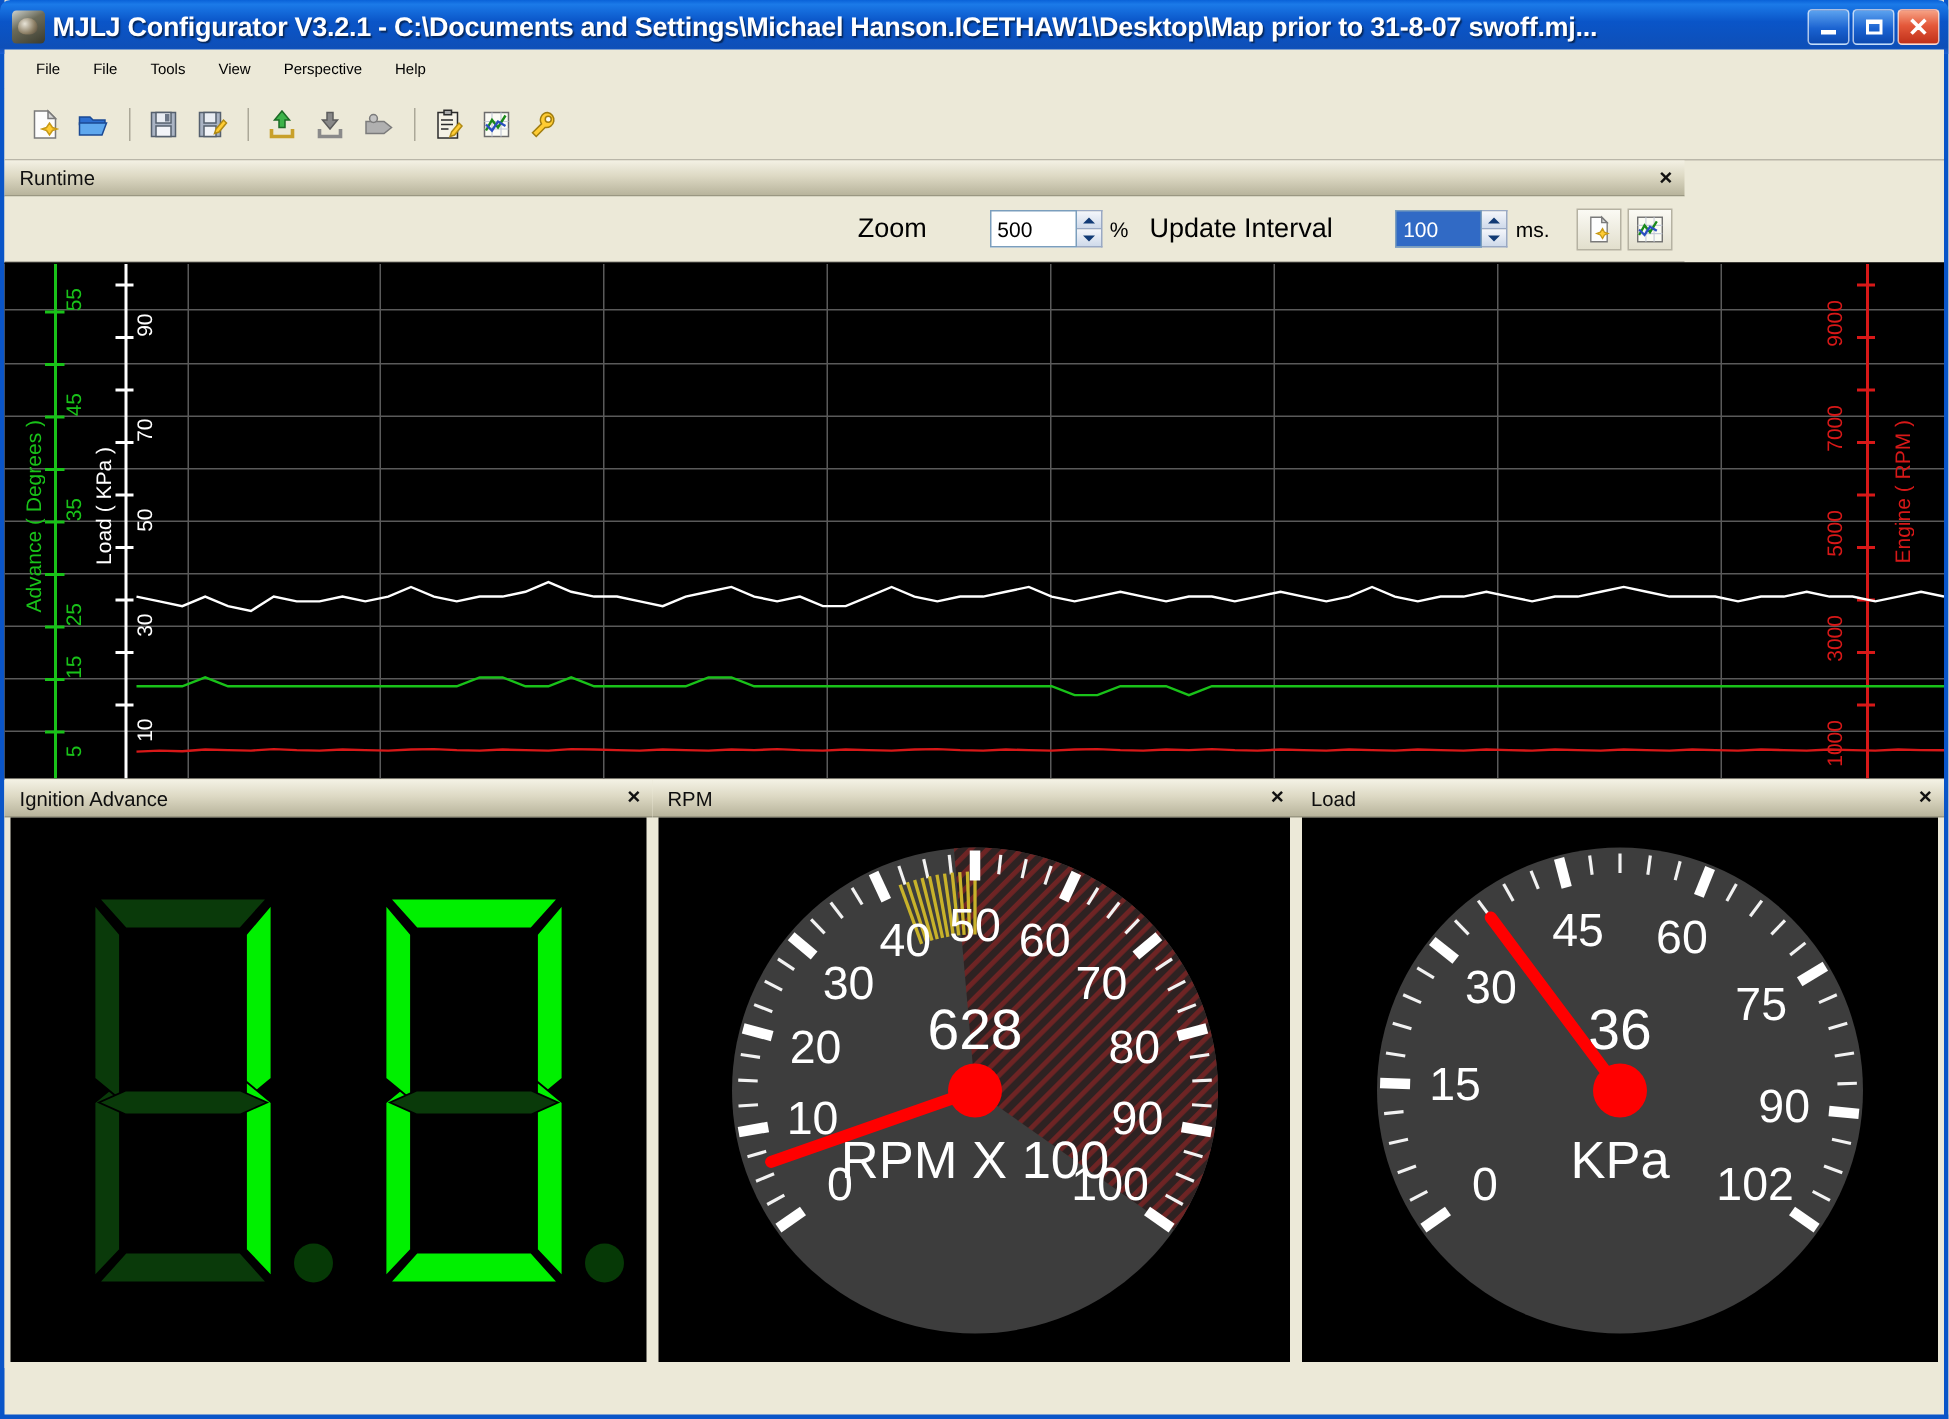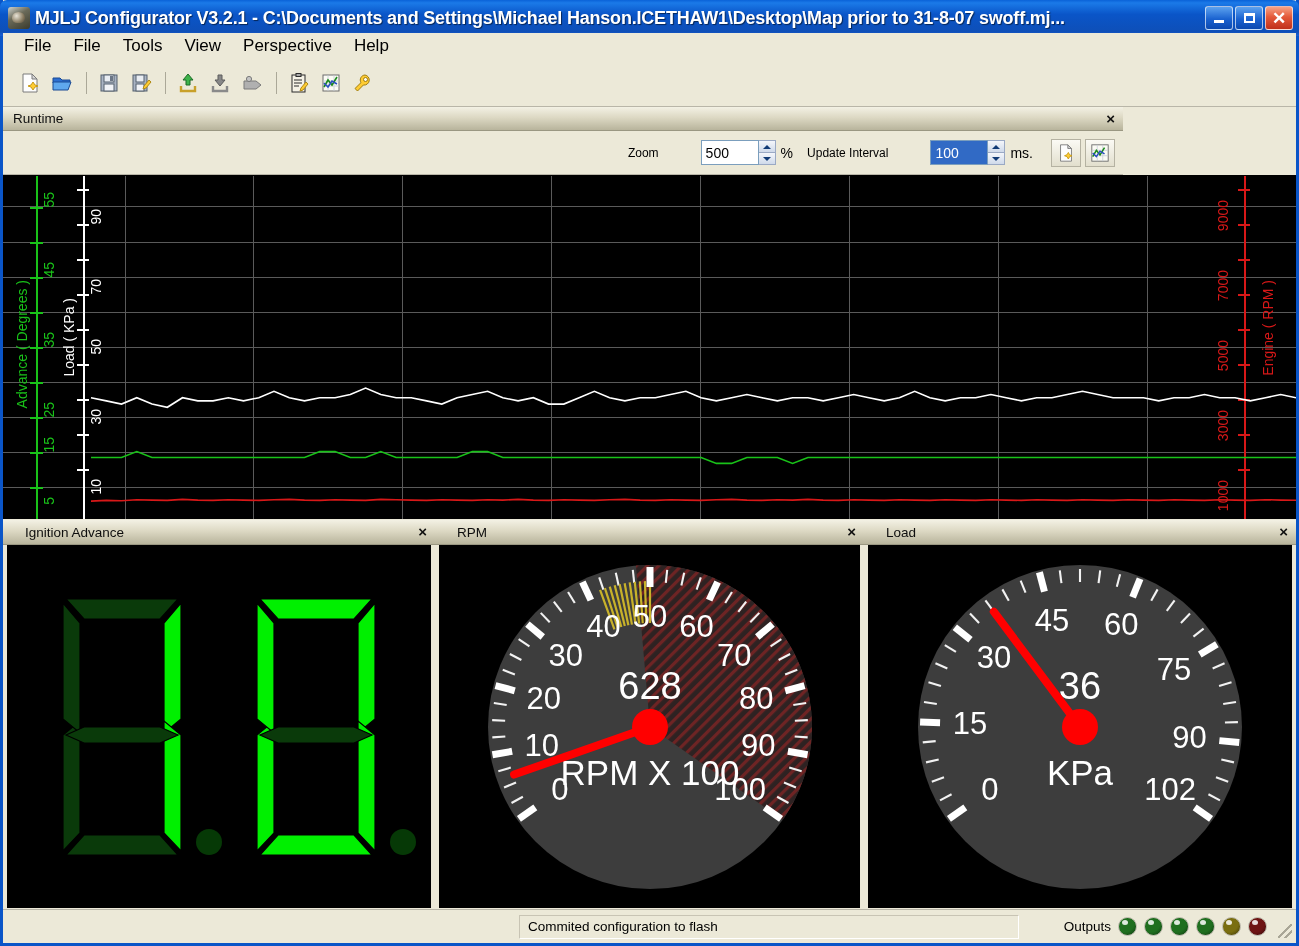--- a/index.html
+++ b/index.html
@@ -34,42 +34,42 @@
   .tb-min { background:linear-gradient(180deg,#5ca2ef,#1a62d0 55%,#0b49b0); }
   .tb-max { background:linear-gradient(180deg,#5ca2ef,#1a62d0 55%,#0b49b0); }
   .tb-close { background:linear-gradient(180deg,#f6a285,#e4593a 45%,#c0301a); }
   .glyph-min{ width:10px; height:3px; background:#fff; margin-top:7px;}
   .glyph-max{ width:11px; height:10px; border:2px solid #fff; border-top-width:3px;}
   .glyph-x{ font-size:17px; line-height:15px; font-family:"Liberation Sans",sans-serif;}
 
   
   .menubar { position:absolute; left:0; top:33px; width:1293px; height:26px;
      background:#ece9d8; display:flex; align-items:center; padding-left:10px; }
-  .menu-item { font-size:17px; color:#000; padding:3px 11px; cursor:pointer; }
+  .menu-item { font-size:10px; color:#000; padding:3px 11px; cursor:pointer; }
 
   
   .toolbar { position:absolute; left:0; top:59px; width:1293px; height:48px;
      background:#ece9d8; display:flex; align-items:center; padding-left:12px;
      border-bottom:1px solid #b9b6a8; }
   .tbtn { width:30px; height:30px; margin-right:2px; display:flex;
      align-items:center; justify-content:center; cursor:pointer; border-radius:2px; }
   .tsep { width:1px; height:22px; background:#aba898; margin:0 7px; }
 
   
   .runtime { position:absolute; left:0; top:107px; width:1120px; height:413px; }
   .rt-head { height:24px; width:100%;
      background:linear-gradient(180deg,#f3f1e4 0%,#ddd9c4 45%,#b8b49c 100%);
      display:flex; align-items:center; padding:0 8px 0 10px;
      border-bottom:1px solid #9a9782; }
   .rt-head .ttl{ font-size:13.5px; color:#101010; flex:1; }
   .panel-x { font-size:15px; font-weight:bold; color:#111; cursor:pointer; line-height:12px;
       font-family:"Liberation Sans",sans-serif;}
   .rt-toolrow { height:44px; background:#ece9d8; display:flex; align-items:center;
      justify-content:flex-end; padding-right:8px; border-bottom:1px solid #b9b6a8;}
-  .rt-lbl { font-size:12px; color:#000; margin-right:6px; }
+  .rt-lbl { font-size:18px; color:#000; margin-right:6px; }
   .spin-wrap { display:flex; align-items:stretch; margin-right:5px;margin-left:36px; }
   .spin-input { width:58px; height:25px; border:1px solid #7b9ebd; background:#fff;
      font-size:14px; padding:0 4px; font-family:"Liberation Sans",sans-serif; color:#000;}
   .spin-input.sel { background:#316ac5; color:#fff; }
   .spin-btns { width:17px; height:25px; display:flex; flex-direction:column;
      border:1px solid #9aa9c4; border-left:none; }
   .spin-up,.spin-dn { flex:1; background:linear-gradient(180deg,#f4f6fb,#cfdaea);
      display:flex; align-items:center; justify-content:center; cursor:pointer;}
   .spin-up{ border-bottom:1px solid #9aa9c4;}
   .arrow-u{ width:0;height:0;border-left:4px solid transparent;border-right:4px solid transparent;border-bottom:4px solid #113a75;}
@@ -91,21 +91,21 @@
   .ax-lab { position:absolute; font-size:14px; font-family:"Liberation Sans",sans-serif;
       writing-mode:vertical-rl; transform:rotate(180deg); white-space:nowrap; letter-spacing:0px;}
   .ax-title { position:absolute; font-size:14px; writing-mode:vertical-rl;
       transform:rotate(180deg); white-space:nowrap; }
   .g{color:#19c219;} .w{color:#ffffff;} .r{color:#d81818;}
 
   
   .bottom { position:absolute; left:0; top:520px; width:1293px; height:392px; display:flex; }
   .bp { height:392px; position:relative; background:#ece9d8; }
   .bp-head { height:25px; background:linear-gradient(180deg,#f3f1e4 0%,#ddd9c4 45%,#b8b49c 100%);
-      display:flex; align-items:center; padding:0 8px 0 22px; border-bottom:1px solid #9a9782; }
+      display:flex; align-items:center; padding:0 8px 0 10px; border-bottom:1px solid #9a9782; }
   .bp-head .ttl{ font-size:13.5px; color:#0e0e0e; flex:1; }
   .bp-body { position:absolute; left:4px; right:4px; top:25px; bottom:4px; background:#000; }
 
   .seg-wrap { position:absolute; inset:0; display:flex; align-items:center; justify-content:center; gap:46px;}
   .seven-seg { position:relative; width:148px; height:268px; }
   .sv{ position:absolute; width:148px; height:268px; }
   .dot{ position:absolute; right:-26px; bottom:6px; width:26px; height:26px; border-radius:50%; background:#063906;}
 
   .gauge-holder{ position:absolute; inset:0; display:flex; align-items:center; justify-content:center;}
 
@@ -561,27 +561,13 @@
               <text x="200" y="153" fill="#ffffff" font-size="38" font-family="&quot;Liberation Sans&quot;,sans-serif" text-anchor="middle">36</text>
               <text x="200" y="239" fill="#ffffff" font-size="35" font-family="&quot;Liberation Sans&quot;,sans-serif" text-anchor="middle">KPa</text>
               <line x1="200" y1="181" x2="113.81164608444419" y2="65.64156879825863" stroke="#ff0000" stroke-width="8" stroke-linecap="round"></line>
               <circle cx="200" cy="181" r="18" fill="#ff0000"></circle>
             </svg>
         </div>
       </div>
     </div>
   </div>
 
-  <div class="statusbar">
-    <div class="sb-cell sb-blank1"></div>
-    <div class="sb-cell sb-msg">Commited configuration to flash</div>
-    <div class="sb-out">
-      <span style="font-size:13.5px">Outputs</span>
-      <span class="led" style="background: radial-gradient(circle at 35% 30%, rgb(31, 111, 31) 0%, rgb(31, 111, 31) 55%, rgb(0, 0, 0) 140%);"></span>
-      <span class="led" style="background: radial-gradient(circle at 35% 30%, rgb(31, 111, 31) 0%, rgb(31, 111, 31) 55%, rgb(0, 0, 0) 140%);"></span>
-      <span class="led" style="background: radial-gradient(circle at 35% 30%, rgb(31, 111, 31) 0%, rgb(31, 111, 31) 55%, rgb(0, 0, 0) 140%);"></span>
-      <span class="led" style="background: radial-gradient(circle at 35% 30%, rgb(31, 111, 31) 0%, rgb(31, 111, 31) 55%, rgb(0, 0, 0) 140%);"></span>
-      <span class="led" style="background: radial-gradient(circle at 35% 30%, rgb(122, 110, 16) 0%, rgb(122, 110, 16) 55%, rgb(0, 0, 0) 140%);"></span>
-      <span class="led" style="background: radial-gradient(circle at 35% 30%, rgb(110, 20, 20) 0%, rgb(110, 20, 20) 55%, rgb(0, 0, 0) 140%);"></span>
-      <span class="grip"></span>
-    </div>
-  </div>
 </div>
 
 </body></html>

